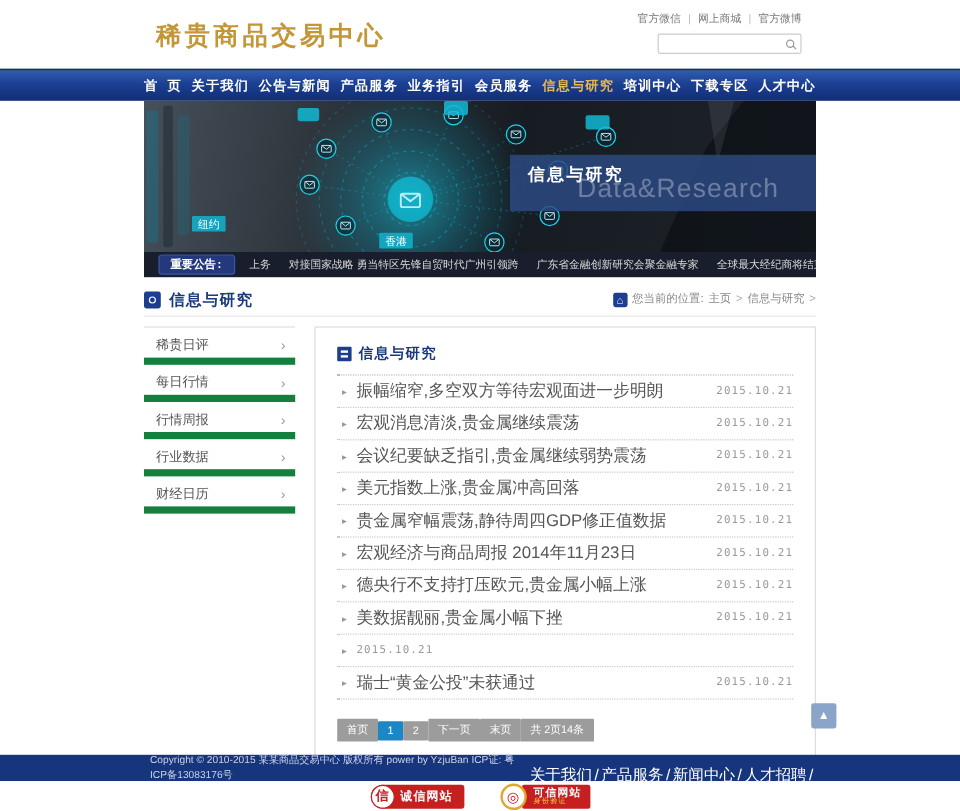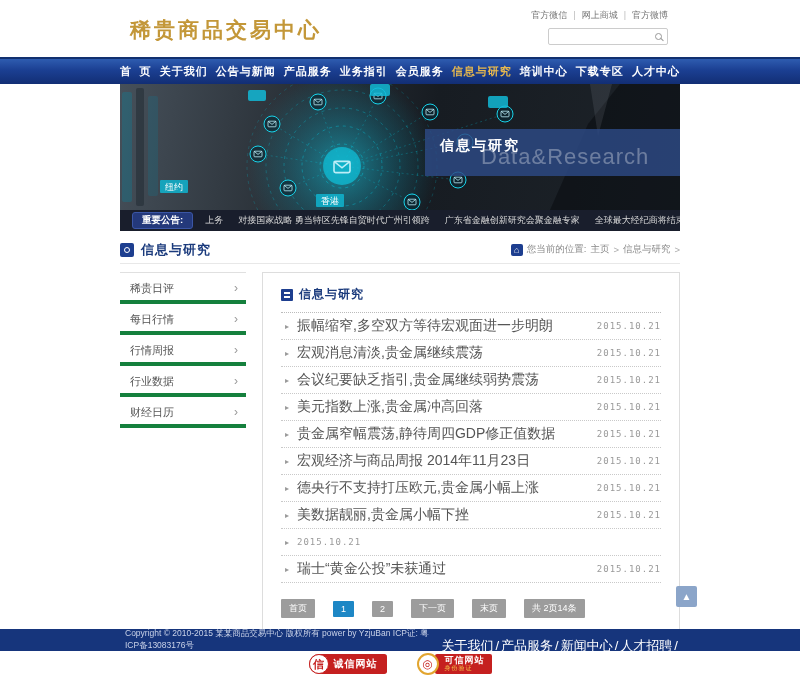--- a/index.html
+++ b/index.html
@@ -27,51 +27,51 @@
   
   .hero { width:560px; height:126px; margin:0 auto; position:relative; overflow:hidden;
           background:linear-gradient(100deg,#46505a 0%,#2a3138 30%,#171c22 55%,#1d2329 100%); }
   .hero svg { position:absolute; left:0; top:0; }
   .hero-overlay { position:absolute; right:0; top:45px; width:255px; height:47px; background:rgba(45,75,134,.82); }
   .hero-cn { position:absolute; left:15px; top:8px; font-size:14px; font-weight:bold; color:#fff; letter-spacing:2px; }
   .hero-en { position:absolute; left:56px; top:15px; font-size:22px; color:rgba(255,255,255,.32); letter-spacing:1px; }
 
   
   .ticker { width:560px; margin:0 auto; height:21px; background:rgba(13,18,33,.95); display:flex; align-items:center; padding-left:12px; overflow:hidden; }
-  .ticker-badge { background:#24397b; border:1px solid #3b56a5; color:#fff; font-size:9.5px; font-weight:bold; padding:1px 9px; border-radius:3px; margin-right:12px; white-space:nowrap; }
+  .ticker-badge { background:#24397b; border:1px solid #3b56a5; color:#fff; font-size:9.5px; font-weight:bold; padding:1px 9px; border-radius:3px; margin-right:12px; white-space:nowrap;font-family:Liberation Mono, monospace; }
   .ticker-item { font-size:9px; color:#d8d8d8; margin-right:15px; white-space:nowrap; text-decoration:none; cursor:pointer; }
 
   
   .pagehead { width:560px; margin:8px auto 0; height:25px; display:flex; align-items:center; justify-content:space-between; border-bottom:1px solid #e8e8e8; padding-bottom:3px; }
   .ph-left { display:flex; align-items:center; gap:7px; }
   .ph-icon { width:14px; height:14px; background:#1d3e8f; border-radius:2px; position:relative; }
   .ph-icon::after { content:""; position:absolute; left:4px; top:4px; width:4px; height:4px; border:1.5px solid #fff; border-radius:50%; }
   .ph-title { font-size:13px; font-weight:bold; color:#1a3a7c; letter-spacing:1px; }
   .breadcrumb { font-size:9.5px; color:#888; display:flex; align-items:center; gap:4px; }
   .home-icon { width:12px; height:12px; background:#1d3e8f; border-radius:2px; color:#fff; font-size:9px; line-height:12px; text-align:center; }
   .breadcrumb a { color:#888; text-decoration:none; cursor:pointer; }
   .crumb-sep { color:#aaa; }
 
   
   .main { width:560px; margin:8px auto 0; display:flex; gap:16px; align-items:flex-start; }
   .sidebar { width:126px; border-top:1px solid #e0e0e0; }
-  .side-item { height:31px; line-height:31px; border-bottom:4px solid #15803d; font-size:11px; color:#555; display:flex; justify-content:space-between; padding:0 8px 0 10px; cursor:pointer; }
+  .side-item { height:31px; line-height:31px; border-bottom:6px solid #15803d; font-size:11px; color:#555; display:flex; justify-content:space-between; padding:0 8px 0 10px; cursor:pointer; }
   .side-item .chev { color:#999; font-size:12px; }
 
   .panel { flex:1; border:1px solid #ddd; padding:13px 18px 18px; min-height:348px; }
   .panel-head { display:flex; align-items:center; gap:6px; padding-bottom:9px; border-bottom:1px dotted #bbb; }
   .panel-icon { width:12px; height:12px; background:#1d3e8f; border-radius:1px; position:relative; }
   .panel-icon::after { content:""; position:absolute; left:3px; top:3px; right:3px; height:2px; background:#fff; box-shadow:0 4px 0 #fff; }
   .panel-title { font-size:12px; font-weight:bold; color:#1a3a7c; letter-spacing:1px; }
   .articles { list-style:none; }
   .article-row { height:27px; display:flex; align-items:center; border-bottom:1px dotted #c9c9c9; }
   .arr { color:#999; font-size:8px; margin:0 8px 0 4px; }
   .article-link { font-size:14px; color:#555; text-decoration:none; flex:1; white-space:nowrap; overflow:hidden; cursor:pointer; }
   .date { font-size:9px; color:#9a9a9a; letter-spacing:1px; font-family:"DejaVu Sans Mono",monospace; }
-  .pagination { margin-top:16px; display:flex; gap:18px; align-items:center; }
+  .pagination { margin-top:16px; display:flex; gap:0; align-items:center; }
   .pg { background:#9c9c9c; color:#fff; font-size:9px; padding:3px 8px; border-radius:1px; cursor:pointer; }
   .pg.active { background:#1d87c5; }
   .pg.info { cursor:default; }
 
   .backtop { position:absolute; right:103px; top:586px; width:21px; height:21px; background:#8ba5c9; border-radius:2px; color:#fff; text-align:center; line-height:21px; font-size:10px; cursor:pointer; }
 
   
   .footer { position:absolute; left:0; bottom:0; width:800px; }
   .foot-bar { height:22px; background:#16357c; display:flex; align-items:center; justify-content:space-between; padding:0 112px 0 125px; }
   .copyright { font-size:8.5px; color:#c9d2e8; }

